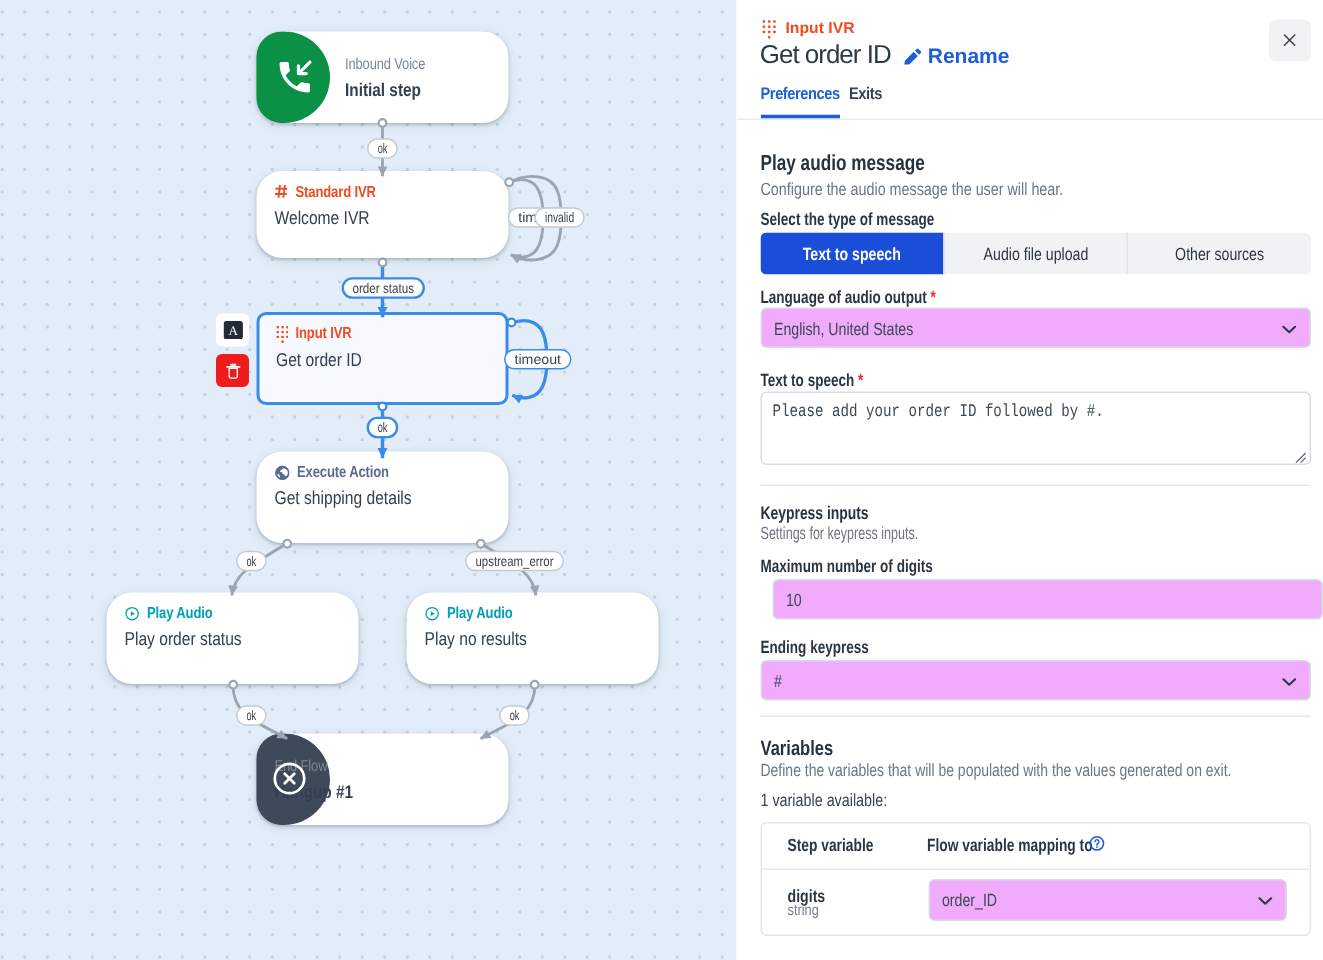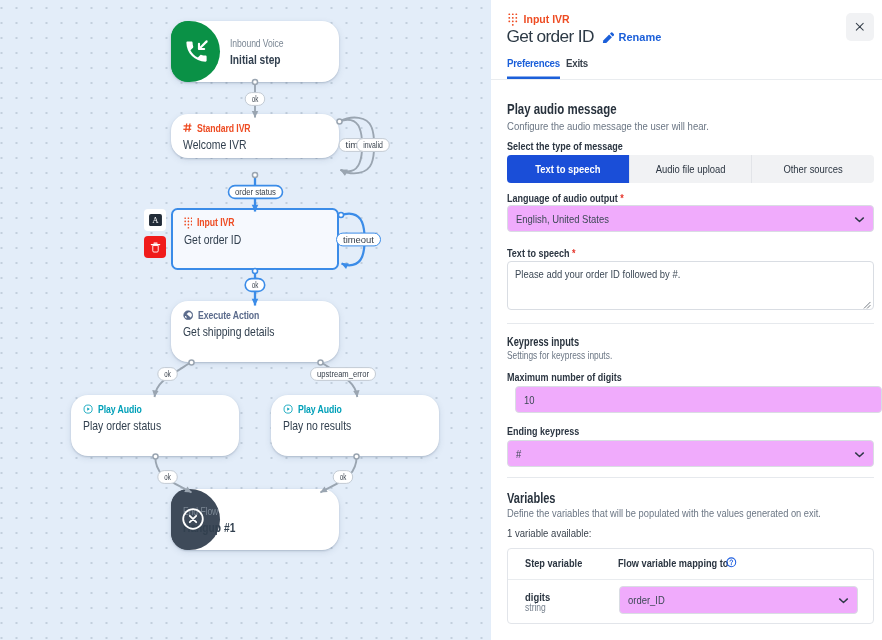--- a/index.html
+++ b/index.html
@@ -41,21 +41,21 @@
   .sidebtn { position:absolute; width:22px; height:22px; border-radius:4px;
              display:flex; align-items:center; justify-content:center; cursor:pointer; }
 
   
   #panel { position:absolute; left:491px; top:0; width:391px; height:640px; background:#fff;
            overflow:hidden; }
   .p-kindrow { display:flex; align-items:center; gap:6px; position:absolute; left:17px; top:13px; }
   .p-kind { font-size:10.5px; font-weight:bold; color:#ee4c23; line-height:13px; }
   .p-title { position:absolute; left:15.5px; top:27px; font-size:17.3px; color:#2d3a46; line-height:19px; letter-spacing:-0.65px; }
   .p-rename { position:absolute; left:111px; top:31px; display:flex; align-items:center; gap:5px; cursor:pointer; }
-  .p-rename-label { font-size:11px; font-weight:bold; color:#1b5fd9; line-height:13px; }
+  .p-rename-label { font-size:14px; font-weight:bold; color:#1b5fd9; line-height:13px; }
   .p-close { position:absolute; left:355px; top:13px; width:28px; height:27.5px; border-radius:5px;
              background:#f1f2f4; display:flex; align-items:center; justify-content:center; cursor:pointer; }
   .p-tabs { position:absolute; left:16px; top:57px; display:flex; }
   .p-tab { font-size:11.2px; font-weight:bold; padding-bottom:10px; cursor:pointer; letter-spacing:-0.3px;
            transform:scaleX(0.87); transform-origin:left center; }
   .p-tab.active { color:#1b5fd9; box-shadow: inset 0 -2.5px 0 #1b5fd9; }
   .p-tab.idle { color:#39424d; }
   .p-tabrule { position:absolute; left:0px; top:79px; width:391px; height:1px; background:#e9ecef; }
 
   .sec-h { position:absolute; font-size:14.5px; font-weight:bold; color:#28323d; line-height:17px;
@@ -72,21 +72,21 @@
   .seg > div > span { display:inline-block; transform:scaleX(0.80); }
   .seg .on { background:#1a4ed8; color:#fff; font-weight:bold; }
   .seg .off { background:#f1f2f4; color:#2b3541; border-left:1px solid #e2e4e8; }
 
   .sel { position:absolute; height:27px; width:367px; border:1px solid #d9dde3; border-radius:4px;
          background:#f0abfc; display:flex; align-items:center; padding:0 8px; cursor:pointer; }
   .sel .selval { font-size:11.8px; color:#3c4855; display:inline-block; transform:scaleX(0.80);
                  transform-origin:left center; white-space:nowrap; }
   .chev { position:absolute; right:7px; top:6.5px; line-height:0; }
 
-  .ta { position:absolute; width:367px; border:1px solid #d9dde3; border-radius:4px; background:#fff; cursor:text; }
+  .ta { position:absolute; width:367px; border:1px solid #d9dde3; border-radius:4px; background:#fff; cursor:text;font-family:Liberation Mono, monospace; }
   .ta .tatext { position:absolute; left:6.5px; top:5px; font-size:11.8px; color:#3c4855;
                 transform:scaleX(0.80); transform-origin:left top; white-space:nowrap; }
   .ta .grip { position:absolute; right:2.5px; bottom:0.5px; line-height:0; }
 
   .rule { position:absolute; height:1px; background:#e6e9ed; left:16px; width:367px; }
 
   .vtable { position:absolute; width:367px; border:1px solid #e2e5ea; border-radius:4px; background:#fff; }
   .vth { position:absolute; font-size:11.8px; font-weight:bold; color:#2b3541; white-space:nowrap;
            transform:scaleX(0.78); transform-origin:left top; }
   .vtd-name { position:absolute; font-size:11.8px; font-weight:bold; color:#2b3541;
@@ -173,21 +173,21 @@
           <div style="position:absolute;left:0;top:0;width:19px;height:100%;background:#0a9146;border-radius:5.5px 0 0 5.5px;"></div>
           <div style="position:absolute;left:-12px;top:0;width:61px;height:61px;border-radius:50%;background:#0a9146;"></div>
           <div style="position:absolute;left:12px;top:17px;z-index:2;"><svg width="27" height="27" viewBox="0 0 24 24" fill="none" aria-hidden="true">
 <path d="M6.6 10.8c1.5 2.9 3.7 5.1 6.6 6.6l2.2-2.2c.3-.3.7-.4 1-.2 1.1.4 2.4.6 3.6.6.6 0 1 .4 1 1V20c0 .6-.4 1-1 1C10.6 21 3 13.4 3 4c0-.6.4-1 1-1h3.5c.6 0 1 .4 1 1 0 1.3.2 2.5.6 3.6.1.4 0 .7-.2 1l-2.3 2.2z" fill="#fff"></path>
 <path d="M21 3L14.5 9.5" stroke="#fff" stroke-width="1.9" stroke-linecap="round"></path>
 <path d="M14.2 5.2v4.6h4.6" stroke="#fff" stroke-width="1.9" stroke-linecap="round" stroke-linejoin="round" fill="none"></path>
 </svg></div>
         </div>
         <div class="body" style="padding-left:59px;padding-top:12px;"><div class="kind" style="color:#7b8794;font-weight:normal;font-size:10.5px;line-height:13px;">Inbound Voice</div><div class="title" style="font-weight:bold;margin-top:2px;font-size:12.2px;">Initial step</div></div>
       </div>
-<div class="node" style="left:171px;top:114px;width:168px;height:44px;">
+<div class="node" style="left:171px;top:114px;width:168px;height:58px;">
         <div class="body">
           <div class="krow">
             <span style="display:flex;">
               <svg width="9.2" height="9.2" viewBox="0 0 18 18" aria-hidden="true" fill="#ee4c23">
 <path d="M6.0 0.8h2.5l-2.1 16.4h-2.5z"></path>
 <path d="M12.4 0.8h2.5l-2.1 16.4h-2.5z"></path>
 <path d="M1.2 4.4h15.4v2.5h-15.4z"></path>
 <path d="M0.6 11.1h15.4v2.5h-15.4z"></path>
 </svg>
             </span>

